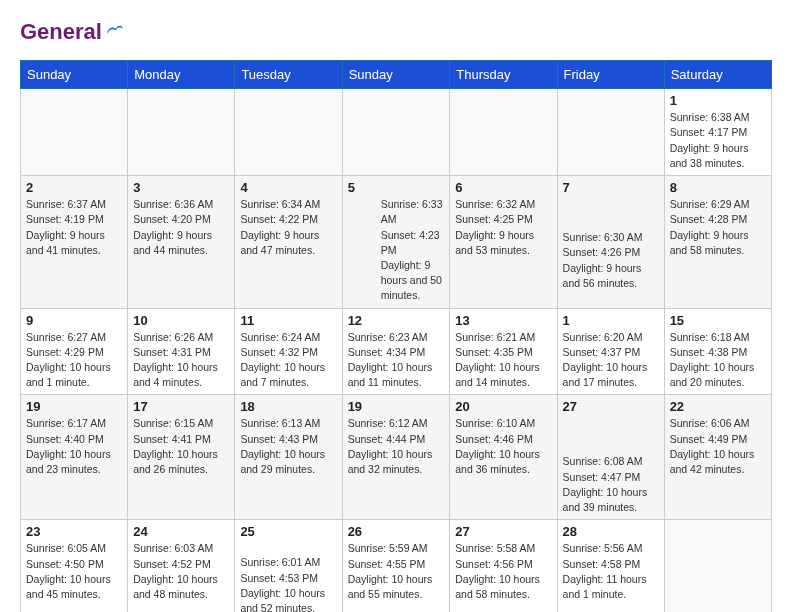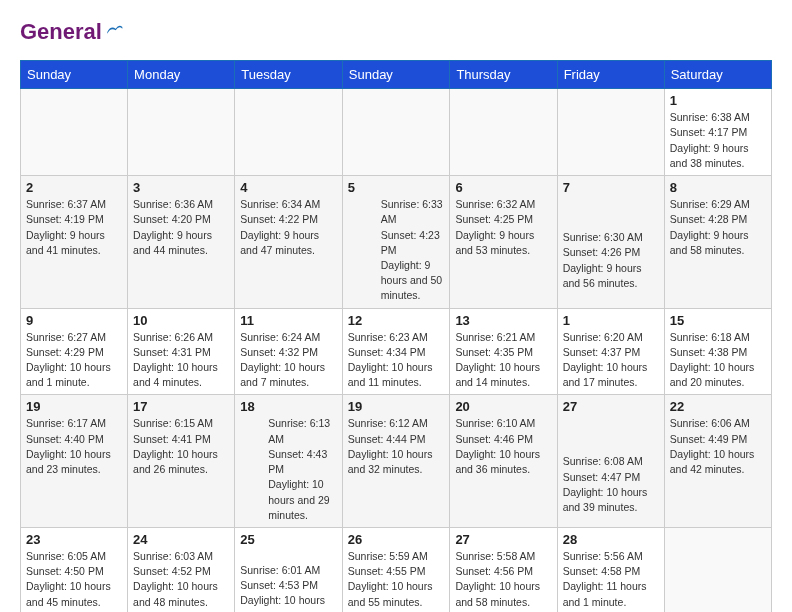--- a/index.html
+++ b/index.html
@@ -236,21 +236,21 @@
 Daylight: 10 hours and 23 minutes.</div>
         </td>
         <td>
           <div class="day-number">17</div>
           <div class="day-info" style="white-space: pre-line;">Sunrise: 6:15 AM
 Sunset: 4:41 PM
 Daylight: 10 hours and 26 minutes.</div>
         </td>
         <td>
           <div class="day-number">18</div>
-          <div class="day-info" style="white-space: pre-line; margin-left: 28px;">Sunrise: 6:13 AM
+          <div class="day-info" style="white-space: pre-line;">Sunrise: 6:13 AM
 Sunset: 4:43 PM
 Daylight: 10 hours and 29 minutes.</div>
         </td>
         <td>
           <div class="day-number">19</div>
           <div class="day-info" style="white-space: pre-line;">Sunrise: 6:12 AM
 Sunset: 4:44 PM
 Daylight: 10 hours and 32 minutes.</div>
         </td>
         <td>

